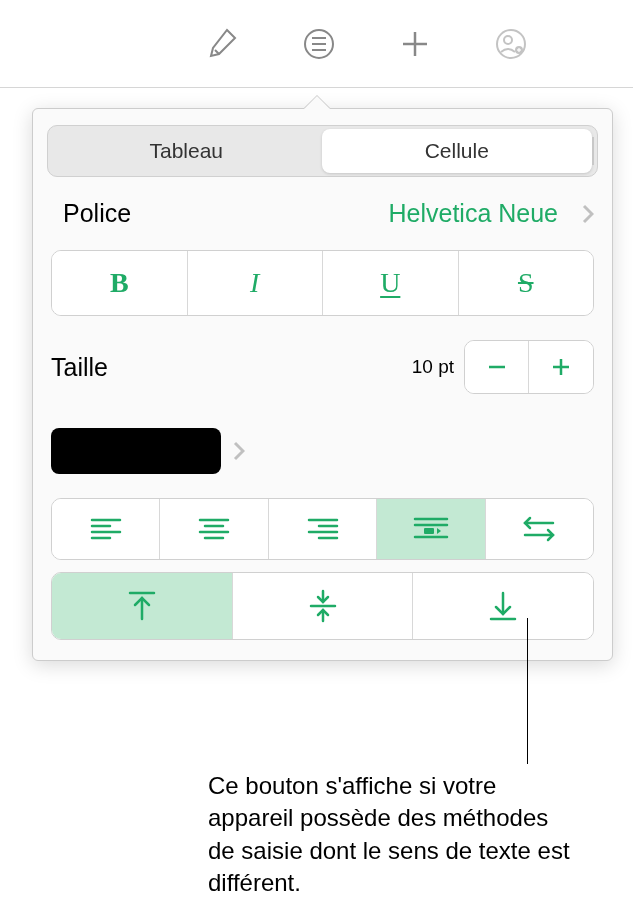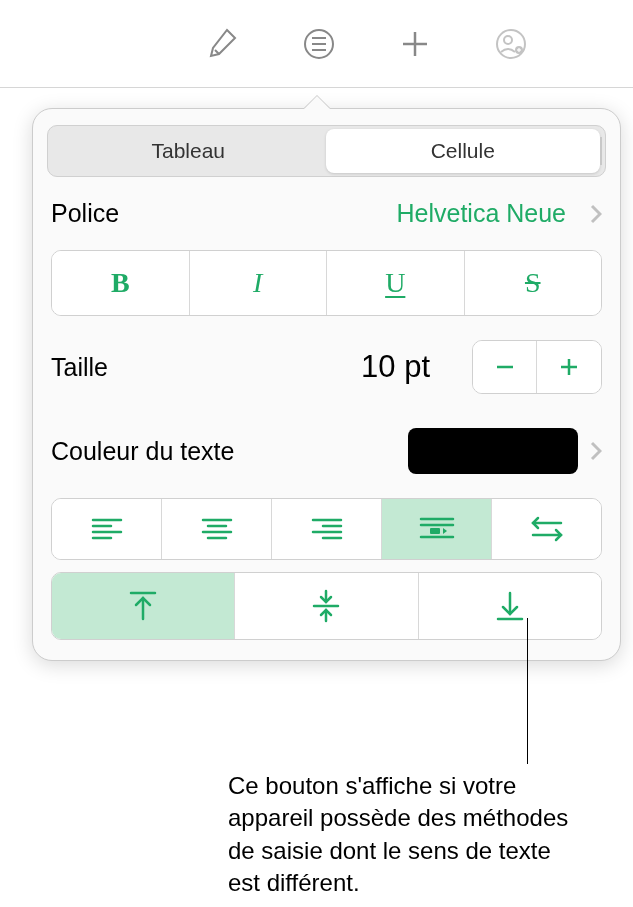--- a/index.html
+++ b/index.html
@@ -27,23 +27,23 @@
     .toolbar-icon {
       color: #888;
       display: flex;
       align-items: center;
       justify-content: center;
     }
     .popover {
       position: absolute;
       top: 108px;
       left: 32px;
-      right: 12px;
+      right: 20px;
       background: #fafafa;
-      border-radius: 20px;
+      border-radius: 6px;
       border: 1px solid #ccc;
       box-shadow: 0 4px 20px rgba(0,0,0,0.15);
     }
     .popover-arrow {
       position: absolute;
       top: -13px;
       left: 270px;
       width: 0;
       height: 0;
       border-left: 14px solid transparent;
@@ -91,20 +91,21 @@
     }
     .row {
       display: flex;
       align-items: center;
       justify-content: space-between;
       padding: 22px 18px;
     }
     .row-label {
       font-size: 25px;
       color: #000;
+      margin-left: 12px;
     }
     .row-value {
       font-size: 25px;
       color: #1fab66;
       display: flex;
       align-items: center;
       gap: 24px;
     }
     .chevron {
       color: #c0c0c0;
@@ -128,29 +129,28 @@
       justify-content: center;
       border-right: 1px solid #d8d8d8;
     }
     .style-btn:last-child {
       border-right: none;
     }
     .size-row {
       display: flex;
       align-items: center;
       padding: 14px 18px 20px 18px;
-      gap: 26px;
+      gap: 10px;
     }
     .size-label {
       font-size: 25px;
       flex: 1;
     }
     .size-value {
-      font-size: 31px;
-      margin-right: 16px;
+      font-size: 19px;
     }
     .stepper {
       display: flex;
       border: 1px solid #d0d0d0;
       border-radius: 10px;
       overflow: hidden;
       background: #fff;
     }
     .stepper button {
       width: 64px;
@@ -212,21 +212,21 @@
       position: absolute;
       top: 618px;
       left: 527px;
       width: 1px;
       height: 146px;
       background: #000;
     }
     .callout-text {
       position: absolute;
       top: 770px;
-      left: 228px;
+      left: 208px;
       right: 55px;
       font-size: 24px;
       line-height: 1.35;
       text-align: left;
       color: #000;
     }
     svg { display: block; }
   </style>
 </head>
 <body>
@@ -313,21 +313,20 @@
       <button>
         <svg width="24" height="24" viewBox="0 0 24 24" stroke="#1fab66" stroke-width="2.5">
             <line x1="4" y1="12" x2="20" y2="12"></line>
             <line x1="12" y1="4" x2="12" y2="20"></line>
           </svg>
       </button>
     </div>
   </div>
 
   <div class="color-row">
-    <div class="color-label">Couleur du texte</div>
     <div class="color-swatch"></div>
     <span class="chevron">
       <svg width="12" height="20" viewBox="0 0 12 20" fill="none" stroke="#c0c0c0" stroke-width="3">
           <path d="M2 2 L10 10 L2 18"></path>
         </svg>
     </span>
   </div>
 
   <div class="align-row">
     <button class="align-btn">

